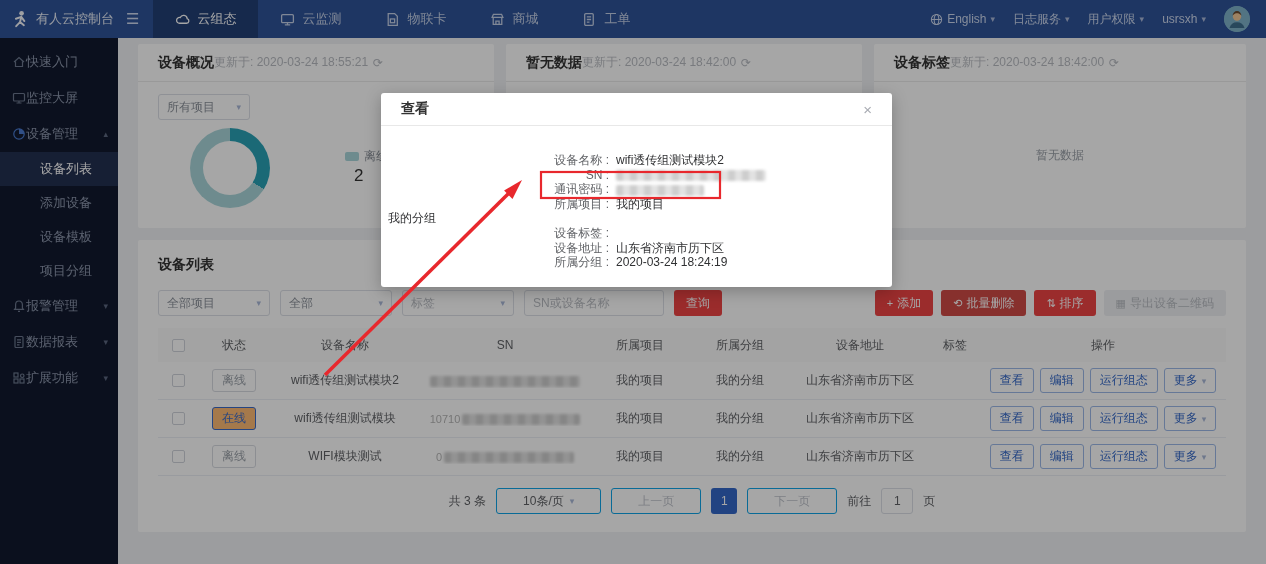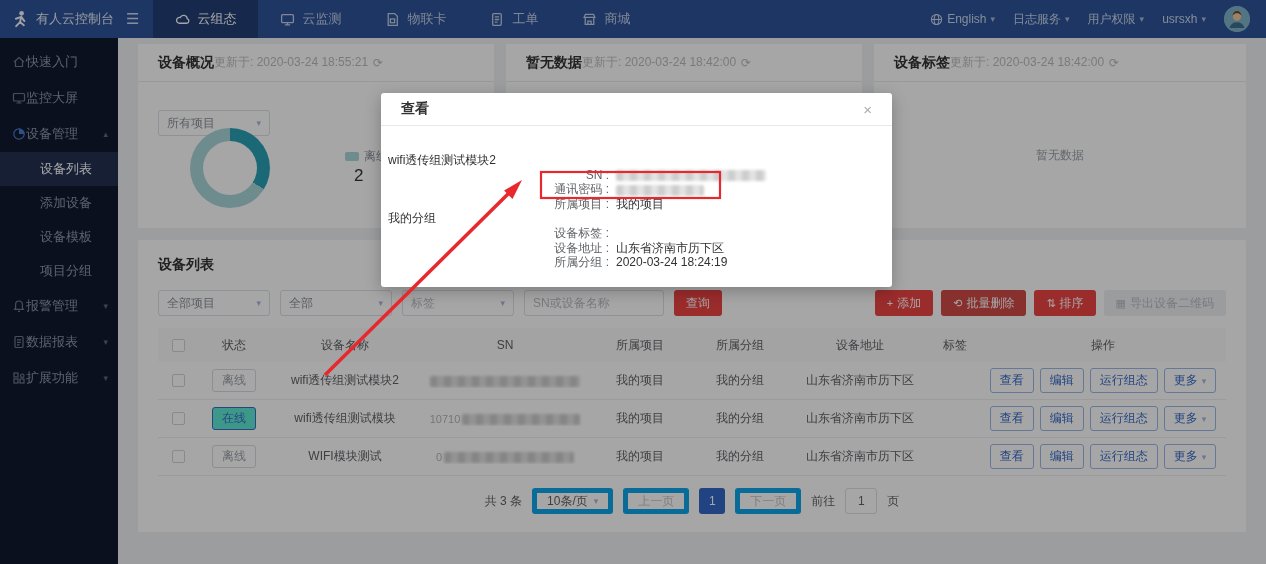--- a/index.html
+++ b/index.html
@@ -48,21 +48,21 @@
   .card-upd { font-size:12px; color:#b9bcc2; display:flex; gap:5px; align-items:center; }
   .refresh { font-size:12px; color:#b9bcc2; cursor:pointer; }
   .card-overview { width:356px; height:184px; position:relative; }
   .card-alarm { width:356px; height:184px; }
   .card-tags { flex:1; height:184px; display:flex; flex-direction:column; }
   .tags-body { flex:1; display:flex; align-items:center; justify-content:center;
     font-size:12px; color:#9aa0a8; }
   .select-box { display:inline-flex; align-items:center; justify-content:space-between;
     height:26px; border:1px solid #dcdfe6; border-radius:3px; background:#fff;
     font-size:12px; color:#8a9099; padding:0 8px; cursor:pointer; }
-  .ov-filter { position:absolute; left:20px; top:66px; width:112px; }
+  .ov-filter { position:absolute; left:20px; top:50px; width:92px; }
   .donut { position:absolute; left:52px; top:84px; width:80px; height:80px; border-radius:50%;
     background:conic-gradient(#2aa2b6 0deg 122deg, #a9d6da 122deg 360deg); }
   .donut-hole { position:absolute; left:13px; top:13px; width:54px; height:54px;
     border-radius:50%; background:#fff; }
   .legend { position:absolute; left:207px; top:104px; display:flex; align-items:center; gap:5px;
     font-size:12px; color:#8a9099; }
   .legend-sq { width:14px; height:9px; background:#a9d6da; border-radius:2px; }
   .legend-val { position:absolute; left:216px; top:122px; font-size:17px; color:#333; }
 
   
@@ -84,33 +84,33 @@
   .trow { display:flex; align-items:center; height:38px; border-bottom:1px solid #ebeef5; }
   .thead { background:#fafafa; color:#909399; height:34px; border-bottom:none; }
   .td { text-align:center; color:#606266; overflow:hidden; white-space:nowrap; }
   .c-chk { width:40px; } .c-st { width:72px; } .c-name { width:150px; } .c-sn { width:170px; }
   .c-proj { width:100px; } .c-grp { width:100px; } .c-addr { width:140px; } .c-tag { width:50px; }
   .c-act { flex:1; display:flex; justify-content:center; gap:6px; }
   .chk { width:13px; height:13px; border:1px solid #cfd3da; border-radius:2px; margin:0 auto;
     background:#fff; cursor:pointer; }
   .badge { display:inline-block; padding:2px 9px; border-radius:3px; font-size:12px; }
   .badge-off { border:1px solid #d8dbe1; color:#9aa0a8; background:#fff; }
-  .badge-on { border:1px solid #3b6bc6; color:#3b6bc6; background:#5eead4; }
+  .badge-on { border:1px solid #3b6bc6; color:#3b6bc6; background:#fdba74; }
   .abtn { padding:3px 9px; border:1px solid #9db9e8; border-radius:3px; color:#3468c8;
     background:#fff; font-size:12px; cursor:pointer; font-family:inherit;
     display:inline-flex; align-items:center; gap:4px; }
   .blur-block { display:inline-block; height:11px; border-radius:2px; vertical-align:middle;
     background:repeating-linear-gradient(90deg,#cdcdcd 0 7px,#e2e2e2 7px 14px);
     filter:blur(1.6px); }
   .frag { color:#b5b5b5; font-size:11px; margin-right:2px; }
 
   .pager { margin-top:12px; display:flex; align-items:center; justify-content:center;
     gap:10px; font-size:12px; color:#606266; }
   .pg-box { height:26px; display:inline-flex; align-items:center; justify-content:center;
-    border:5px solid #0ea5e9; border-radius:3px; background:#fff; padding:0 10px;
+    border:1px solid #0ea5e9; border-radius:3px; background:#fff; padding:0 26px;
     color:#c0c4cc; cursor:pointer; }
   .pg-size { color:#606266; gap:6px; }
   .pg-cur { width:26px; padding:0; background:#3468c8; border:none; color:#fff; }
   .pg-input { width:32px; height:26px; text-align:center; }
 
   
   .overlay { position:absolute; left:0; top:0; width:1266px; height:564px;
     background:rgba(0,0,0,0.35); z-index:50; }
   .modal { position:absolute; left:381px; top:93px; width:511px; height:194px;
     background:#fff; border-radius:3px; z-index:60;
@@ -162,35 +162,35 @@
           <svg width="15" height="15" viewBox="0 0 14 14" fill="none" stroke="currentColor" stroke-width="1.2">
             <path d="M3 1.5 h6 l2.5 2.5 v8.5 h-8.5 Z"></path>
             <rect x="5" y="6.5" width="4" height="3.5"></rect>
           </svg>
         </span>
       <span>物联卡</span>
     </div>
     <div class="nav-tab">
       <span class="ticon">
           <svg width="15" height="15" viewBox="0 0 14 14" fill="none" stroke="currentColor" stroke-width="1.2">
-            <rect x="2.5" y="1.5" width="8" height="11" rx="1"></rect>
-            <path d="M4.5 4.5 h4 M4.5 7 h4 M4.5 9.5 h2.5"></path>
-          </svg>
-        </span>
-      <span>工单</span>
-    </div>
-    <div class="nav-tab">
-      <span class="ticon">
-          <svg width="15" height="15" viewBox="0 0 14 14" fill="none" stroke="currentColor" stroke-width="1.2">
             <path d="M2 5 L3.2 2.2 h7.6 L12 5 Z"></path>
             <path d="M3 5 v6.5 h8 V5"></path>
             <path d="M5.5 11.5 v-3 h3 v3"></path>
           </svg>
         </span>
       <span>商城</span>
+    </div>
+    <div class="nav-tab">
+      <span class="ticon">
+          <svg width="15" height="15" viewBox="0 0 14 14" fill="none" stroke="currentColor" stroke-width="1.2">
+            <rect x="2.5" y="1.5" width="8" height="11" rx="1"></rect>
+            <path d="M4.5 4.5 h4 M4.5 7 h4 M4.5 9.5 h2.5"></path>
+          </svg>
+        </span>
+      <span>工单</span>
     </div>
   </div>
   <div class="nav-right">
     <div class="nav-drop">
       <span style="display:flex;">
           <svg width="13" height="13" viewBox="0 0 14 14" fill="none" stroke="#cdd8ee" stroke-width="1.1">
             <circle cx="7" cy="7" r="5.5"></circle>
             <ellipse cx="7" cy="7" rx="2.5" ry="5.5"></ellipse>
             <path d="M1.5 7 h11"></path>
           </svg>
@@ -482,20 +482,21 @@
 
 <div class="overlay"></div>
 
 <div class="modal">
   <div class="modal-head">
     <span class="modal-title">查看</span>
     <span class="modal-close">×</span>
   </div>
   <div class="modal-body">
     <div class="mrow">
+        <span class="mlabel">设备名称 :</span>
         <span class="mvalue">wifi透传组测试模块2</span>
       </div>
     <div class="mrow">
         <span class="mlabel">SN :</span>
         <span class="mvalue"><span class="blur-block" style="width:150px;"></span></span>
       </div>
     <div class="mrow">
         <span class="mlabel">通讯密码 :</span>
         <span class="mvalue"><span class="blur-block" style="width:88px;"></span></span>
       </div>

